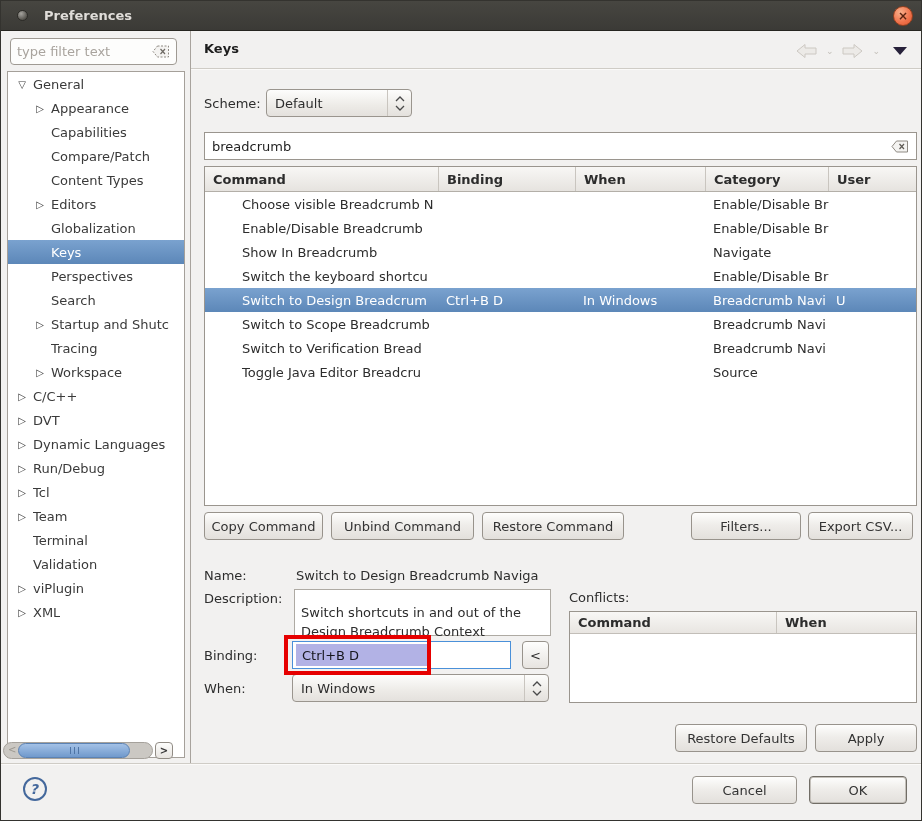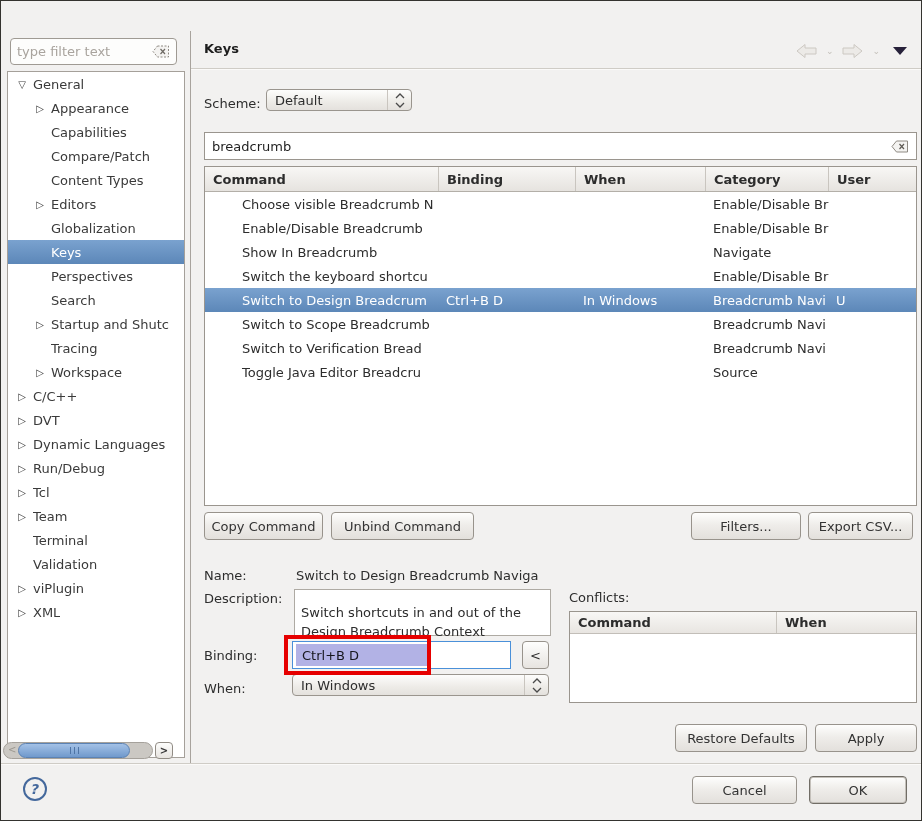--- a/index.html
+++ b/index.html
@@ -50,21 +50,21 @@
   
   .page-title { position:absolute; left:203px; top:40px; font-size:13px; font-weight:bold; color:#1d1d1d; }
   .hdr-sep { position:absolute; left:190px; right:0; top:67px; height:1px; background:#cfccc6; box-shadow:0 1px 0 #fbfaf9; }
   .nav-icons { position:absolute; right:14px; top:42px; display:flex; align-items:center; gap:9px; }
   .ghost-chev { color:#c4c0ba; font-size:9px; }
   .view-menu-tri { width:0; height:0; border-left:7px solid transparent; border-right:7px solid transparent;
     border-top:8px solid #27213a; margin-left:4px; }
 
   
   .field-label { position:absolute; font-size:13px; color:#2d2d2d; }
-  .combo { position:absolute; height:22px; border:1px solid #9a958e; border-radius:4px;
+  .combo { position:absolute; height:28px; border:1px solid #9a958e; border-radius:4px;
     background:linear-gradient(#fdfdfc,#edebe7 60%,#e4e1dd); display:flex; align-items:center; }
   .combo .cv { flex:1; font-size:13px; color:#2d2d2d; padding-left:8px; white-space:nowrap; overflow:hidden; }
   .combo .spin { width:24px; align-self:stretch; border-left:1px solid #c9c5bf;
     display:flex; align-items:center; justify-content:center; }
 
   
   .search-input { position:absolute; left:203px; top:131px; width:713px; height:28px; background:#fff;
     border:1px solid #9a958e; display:flex; align-items:center; padding:0 7px; }
   .search-input .val { flex:1; font-size:13px; color:#1f1f1f; }
 
@@ -115,20 +115,25 @@
     border:2px solid #44689c; color:#44689c; font-size:14px; font-weight:bold; font-style:italic;
     display:flex; align-items:center; justify-content:center; }
 
   .arrow-svg { display:block; }
 </style>
 </head>
 <body>
 
 <div id="window">
 
+  <div class="titlebar">
+    <div class="win-menu-dot"></div>
+    <div class="win-title">Preferences</div>
+    <div class="close-btn">×</div>
+  </div>
 
   <div class="sidebar">
     <div class="filter-box">
       <span class="ph">type filter text</span>
       <svg class="arrow-svg" width="18" height="13" viewBox="0 0 18 13">
         <path d="M5.5 1 H16.5 V12 H5.5 L1 6.5 Z" fill="#f4f3f1" stroke="#8f8a83" stroke-dasharray="2 1.5"></path>
         <path d="M8.5 4 L13 9 M13 4 L8.5 9" stroke="#6e6a64" stroke-width="1.2"></path>
       </svg>
     </div>
     <div class="tree-panel">
@@ -334,20 +339,21 @@
           <div class="td c1"></div>
           <div class="td c2"></div>
           <div class="td c3">Source</div>
           <div class="td c4"></div>
         </div>
       </div>
   </div>
 
   <div class="btn" style="left:203px; top:511px; width:119px;">Copy Command</div>
   <div class="btn" style="left:330px; top:511px; width:143px;">Unbind Command</div>
+  <div class="btn" style="left:481px; top:511px; width:142px;">Restore Command</div>
   <div class="btn" style="left:690px; top:511px; width:110px;">Filters...</div>
   <div class="btn" style="left:807px; top:511px; width:105px;">Export CSV...</div>
 
   <div class="field-label" style="left:203px; top:567px;">Name:</div>
   <div class="name-value">Switch to Design Breadcrumb Naviga</div>
 
   <div class="field-label" style="left:203px; top:590px;">Description:</div>
   <div class="desc-box">Switch shortcuts in and out of the Design Breadcrumb Context</div>
 
   <div class="field-label" style="left:203px; top:647px;">Binding:</div>

